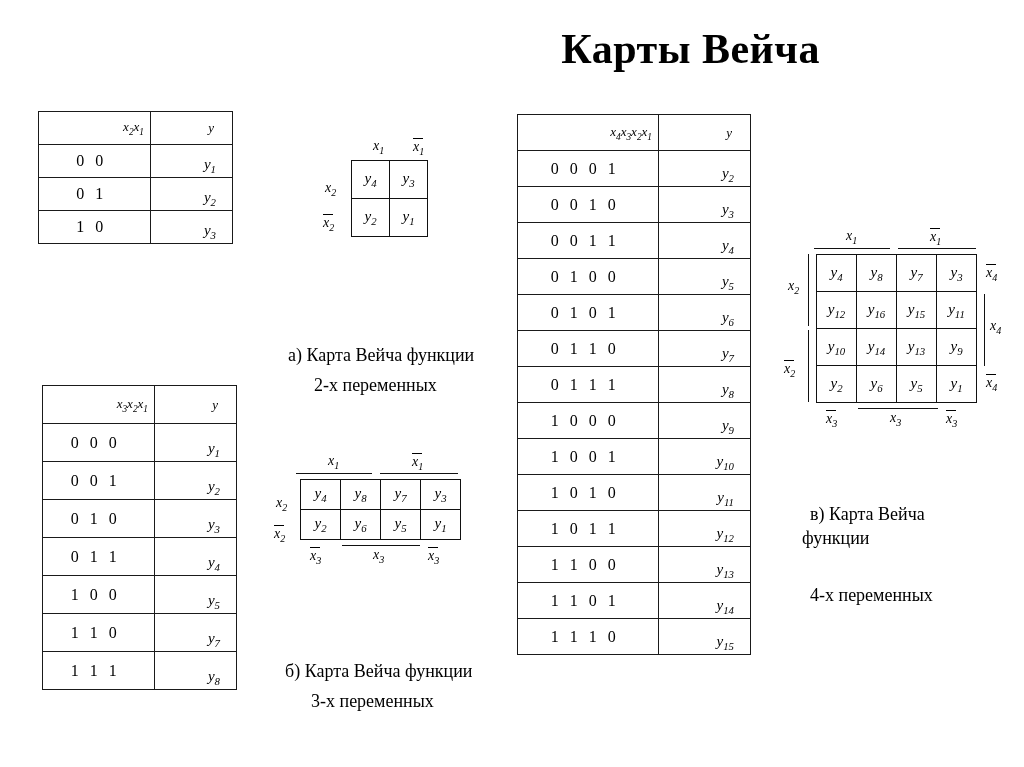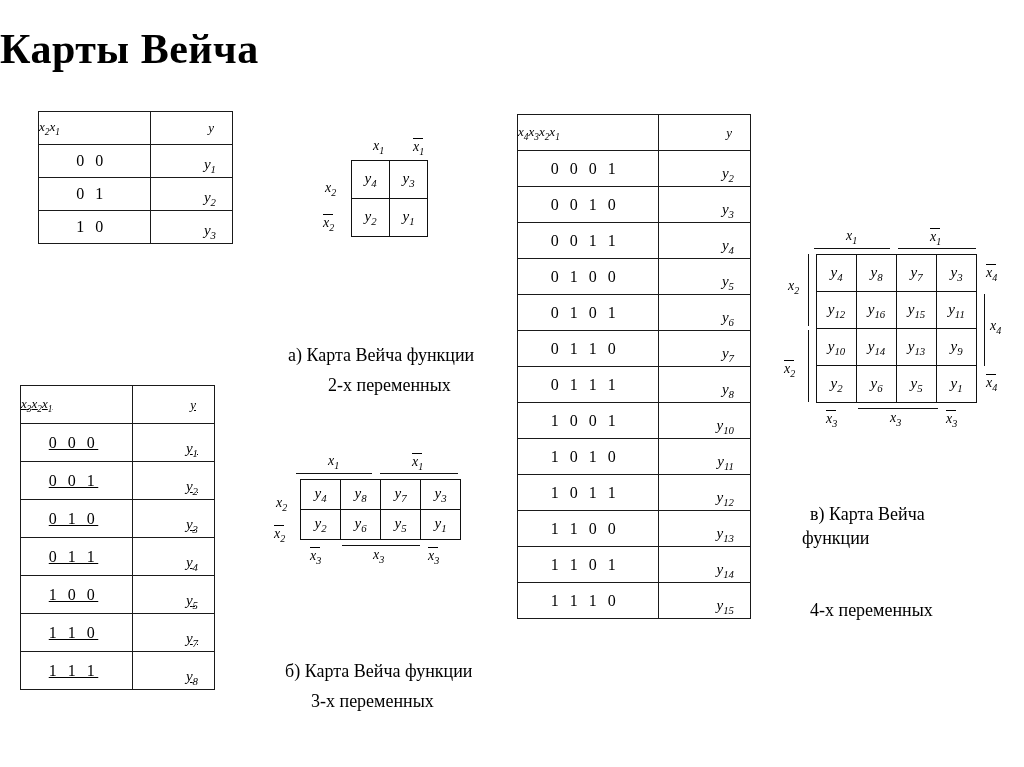--- a/index.html
+++ b/index.html
@@ -12,21 +12,21 @@
     position: relative;
     font-family: "Liberation Serif", "DejaVu Serif", serif;
     color: #000000;
     overflow: hidden;
   }
 
   
   .page-title {
     position: absolute;
     top: 26px; left: 0; width: 820px;
-    text-align: left;
+    text-align: right;
     font-size: 42px;
     font-weight: bold;
     letter-spacing: 0.5px;
     line-height: 1.1;
   }
 
   
   .truth-table {
     position: absolute;
     border-collapse: collapse;
@@ -36,21 +36,21 @@
   .truth-table td, .truth-table th {
     border: 1.3px solid #1a1a1a;
     padding: 0;
     font-weight: normal;
     vertical-align: middle;
   }
   .tt-head-bits, .tt-head-y {
     font-size: 13px;
     font-style: italic;
   }
-  .tt-head-bits { text-align: left; padding-right: 6px !important; }
+  .tt-head-bits { text-align: right; padding-right: 6px !important; }
   .tt-head-y    { text-align: right; padding-right: 18px !important; }
   .tt-bits {
     text-align: center;
     font-size: 16px;
     letter-spacing: 3.5px;
     padding-right: 6px !important;
   }
   .tt-y {
     text-align: right;
     font-size: 15px;
@@ -58,21 +58,21 @@
     padding-right: 16px !important;
     vertical-align: bottom !important;
     padding-bottom: 2px !important;
   }
 
   
   #table-2var  { left: 38px;  top: 111px; }
   #table-2var  td { width: 112px; height: 33px; }
   #table-2var  td.ycol { width: 82px; }
 
-  #table-3var  { left: 20px;  top: 385px; text-decoration: underline; }
+  #table-3var  { left: 42px;  top: 385px; }
   #table-3var  td { width: 112px; height: 38px; }
   #table-3var  td.ycol { width: 82px; }
 
   #table-4var  { left: 517px; top: 114px; }
   #table-4var  td { width: 141px; height: 36px; }
   #table-4var  td.ycol { width: 92px; }
 
   
   .map-wrap { position: absolute; }
 
@@ -218,20 +218,24 @@
       </tr>
     <tr>
         <td class="tt-bits">0 1 1 0</td>
         <td class="tt-y ycol"><i>y</i><sub>7</sub></td>
       </tr>
     <tr>
         <td class="tt-bits">0 1 1 1</td>
         <td class="tt-y ycol"><i>y</i><sub>8</sub></td>
       </tr>
     <tr>
+        <td class="tt-bits">1 0 0 0</td>
+        <td class="tt-y ycol"><i>y</i><sub>9</sub></td>
+      </tr>
+    <tr>
         <td class="tt-bits">1 0 0 1</td>
         <td class="tt-y ycol"><i>y</i><sub>10</sub></td>
       </tr>
     <tr>
         <td class="tt-bits">1 0 1 0</td>
         <td class="tt-y ycol"><i>y</i><sub>11</sub></td>
       </tr>
     <tr>
         <td class="tt-bits">1 0 1 1</td>
         <td class="tt-y ycol"><i>y</i><sub>12</sub></td>
@@ -353,25 +357,25 @@
   <span class="lbl" style="left:196px; top:144px;"><span class="ovb"><i>x</i><sub>4</sub></span></span>
 
   <span class="hrule" style="left:68px; top:178px; width:80px;"></span>
   <span class="lbl" style="left:36px; top:180px;"><span class="ovb"><i>x</i><sub>3</sub></span></span>
   <span class="lbl" style="left:100px; top:180px;"><i>x</i><sub>3</sub></span>
   <span class="lbl" style="left:156px; top:180px;"><span class="ovb"><i>x</i><sub>3</sub></span></span>
 </div>
 
 <div class="caption" id="caption-a" style="left:288px; top:310px;">
   <span>а) Карта Вейча функции</span>
-  <span class="l2" style="margin-left:40px;">2-х переменных</span>
+  <span class="l2" style="margin-left:26px;">2-х переменных</span>
 </div>
 
 <div class="caption" id="caption-b" style="left:285px; top:626px;">
   <span>б) Карта Вейча функции</span>
   <span class="l2" style="margin-left:26px;">3-х переменных</span>
 </div>
 
 <div class="caption" id="caption-v" style="left:810px; top:478px; line-height:24px;">
   <span>в) Карта Вейча</span>
   <span class="l2" style="margin-left:-8px;">функции</span>
-  <span class="l2" style="margin-top:24px;">4-х переменных</span>
+  <span class="l2" style="margin-top:9px;">4-х переменных</span>
 </div>
 
 </body></html>

